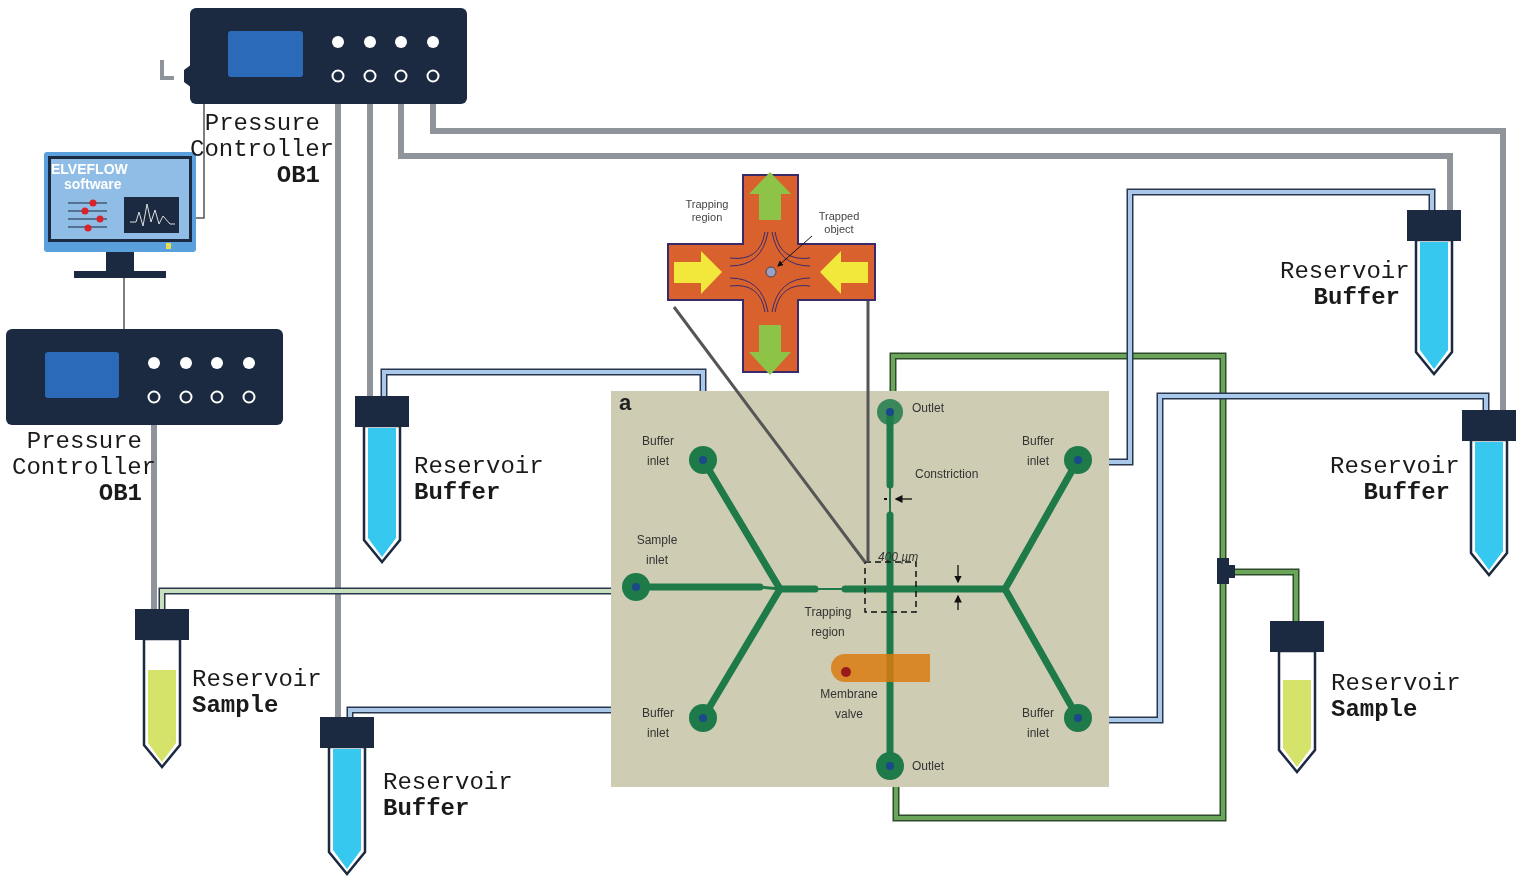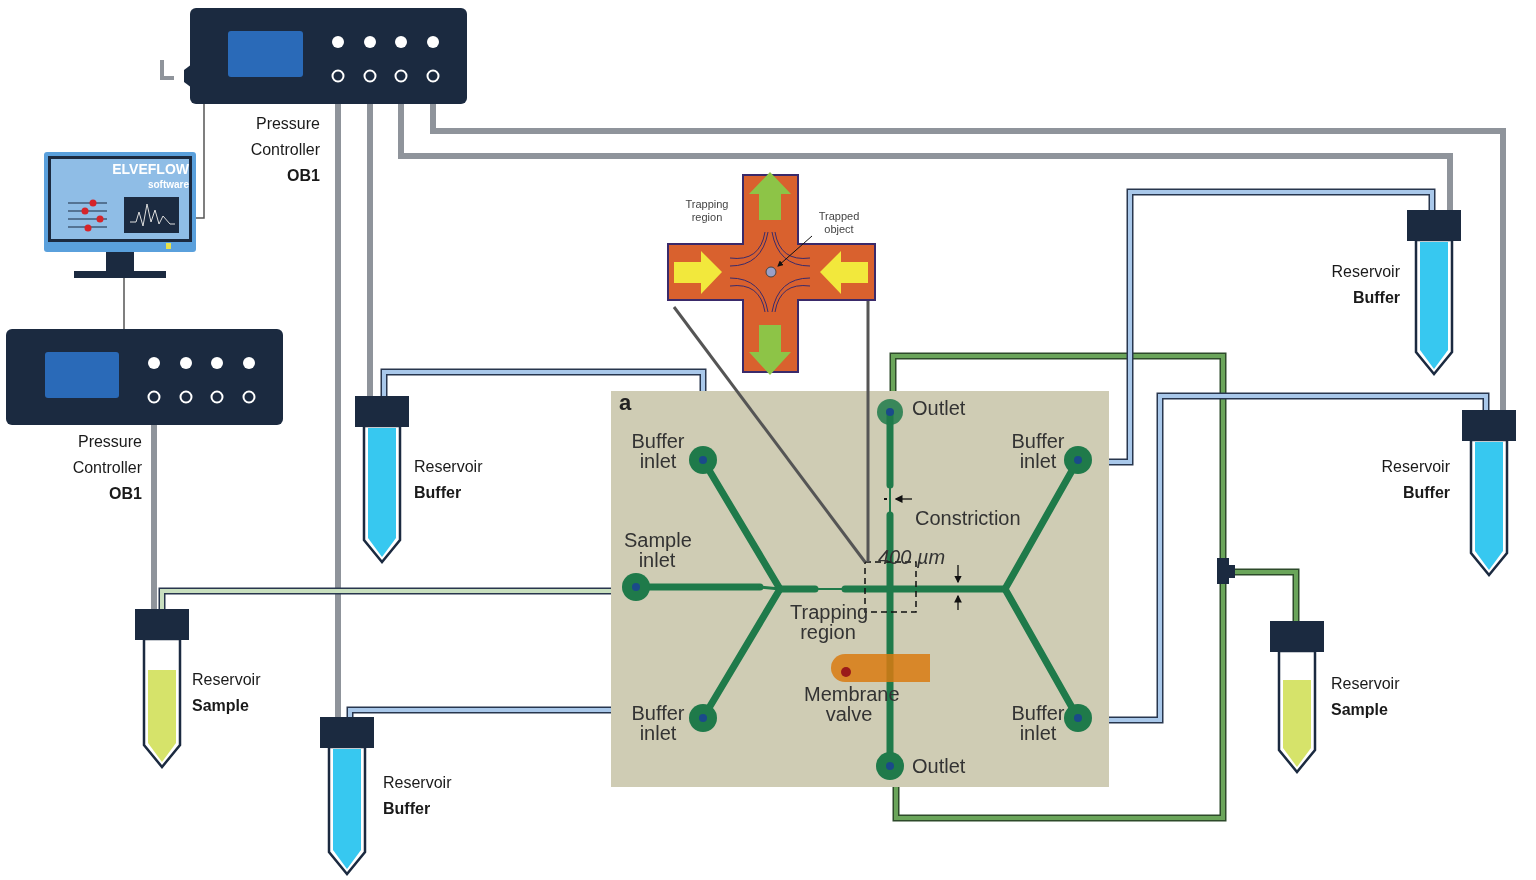--- a/index.html
+++ b/index.html
@@ -1,22 +1,22 @@
 <!DOCTYPE html>
 <html><head>
 <meta charset="utf-8">
 <style>
   html, body { margin:0; padding:0; background:#ffffff; }
   body { width:1536px; height:880px; position:relative; overflow:hidden; font-family:"Liberation Sans", sans-serif; }
   svg#diagram { position:absolute; left:0; top:0; width:1536px; height:880px; }
-  .lbl { position:absolute; font-family:Liberation Sans, sans-serif; color:#1a1a1a; line-height:26px; font-size:16px; }
+  .lbl { position:absolute; font-family:Liberation Mono, monospace; color:#1a1a1a; line-height:26px; font-size:24px; }
   .lbl .b { font-weight:bold; display:block; }
   .lbl span { display:block; }
   .right { text-align:right; }
-  .chip-txt { position:absolute; font-family:"Liberation Sans", sans-serif; color:#333; font-size:20px; line-height:20px; text-align:center; }
+  .chip-txt { position:absolute; font-family:"Liberation Sans", sans-serif; color:#333; font-size:12px; line-height:20px; text-align:center; }
   .small { font-size:11px; line-height:13px; color:#444; }
 </style>
 </head>
 <body>
 
 <svg id="diagram" xmlns="http://www.w3.org/2000/svg">
   <defs>
     <marker id="arr" markerWidth="6" markerHeight="6" refX="5" refY="3" orient="auto">
       <path d="M0,0 L6,3 L0,6 z" fill="#111"></path>
     </marker>
@@ -214,23 +214,23 @@
   <span>Pressure</span>
   <span>Controller</span>
   <span class="b">OB1</span>
 </div>
 <div class="lbl right" style="left:12px; top:429px; width:130px;">
   <span>Pressure</span>
   <span>Controller</span>
   <span class="b">OB1</span>
 </div>
 
-<div style="position:absolute; left:51px; top:162px; width:138px; text-align:right; color:#fff; font-family:'Liberation Sans',sans-serif; font-weight:bold; font-size:14px; line-height:15px;">
+<div style="position:absolute; left:51px; top:162px; width:138px; text-align:left; color:#fff; font-family:'Liberation Sans',sans-serif; font-weight:bold; font-size:14px; line-height:15px;">
   <div>ELVEFLOW</div>
-  <div style="font-size:10px;">software</div>
+  <div style="font-size:14px;margin-left:13px;">software</div>
 </div>
 
 <div class="lbl" style="left:414px; top:454px;">
   <span>Reservoir</span>
   <span class="b">Buffer</span>
 </div>
 <div class="lbl" style="left:192px; top:667px;">
   <span>Reservoir</span>
   <span class="b">Sample</span>
 </div>
@@ -267,21 +267,21 @@
     <div>inlet</div>
 </div>
 <div class="chip-txt" style="left:1008px; top:703px; width:60px;">
   <div>Buffer</div>
     <div>inlet</div>
 </div>
 <div class="chip-txt" style="left:624px; top:530px; width:66px;">
   <div>Sample</div>
     <div>inlet</div>
 </div>
-<div class="chip-txt" style="left:915px; top:508px;">Constriction</div>
+<div class="chip-txt" style="left:915px; top:464px;">Constriction</div>
 <div class="chip-txt" style="left:878px; top:547px;font-style:italic;">400 µm</div>
 <div class="chip-txt" style="left:790px; top:602px; width:76px;">
   <div>Trapping</div>
     <div>region</div>
 </div>
 <div class="chip-txt" style="left:804px; top:684px; width:90px;">
   <div>Membrane</div>
     <div>valve</div>
 </div>
 

